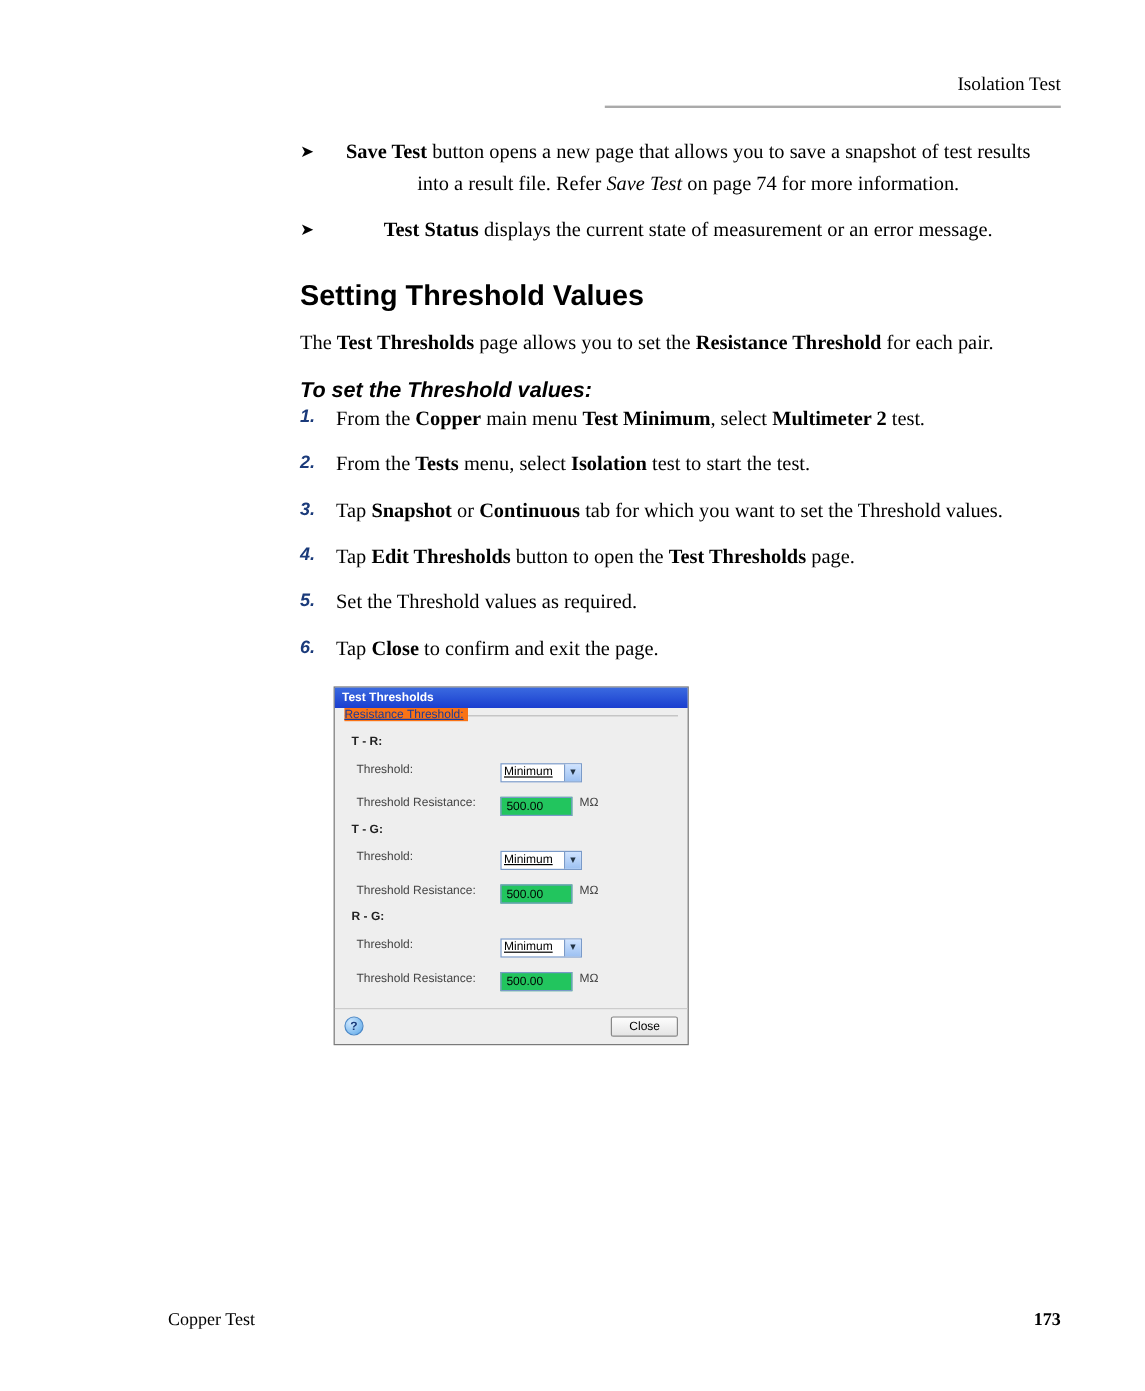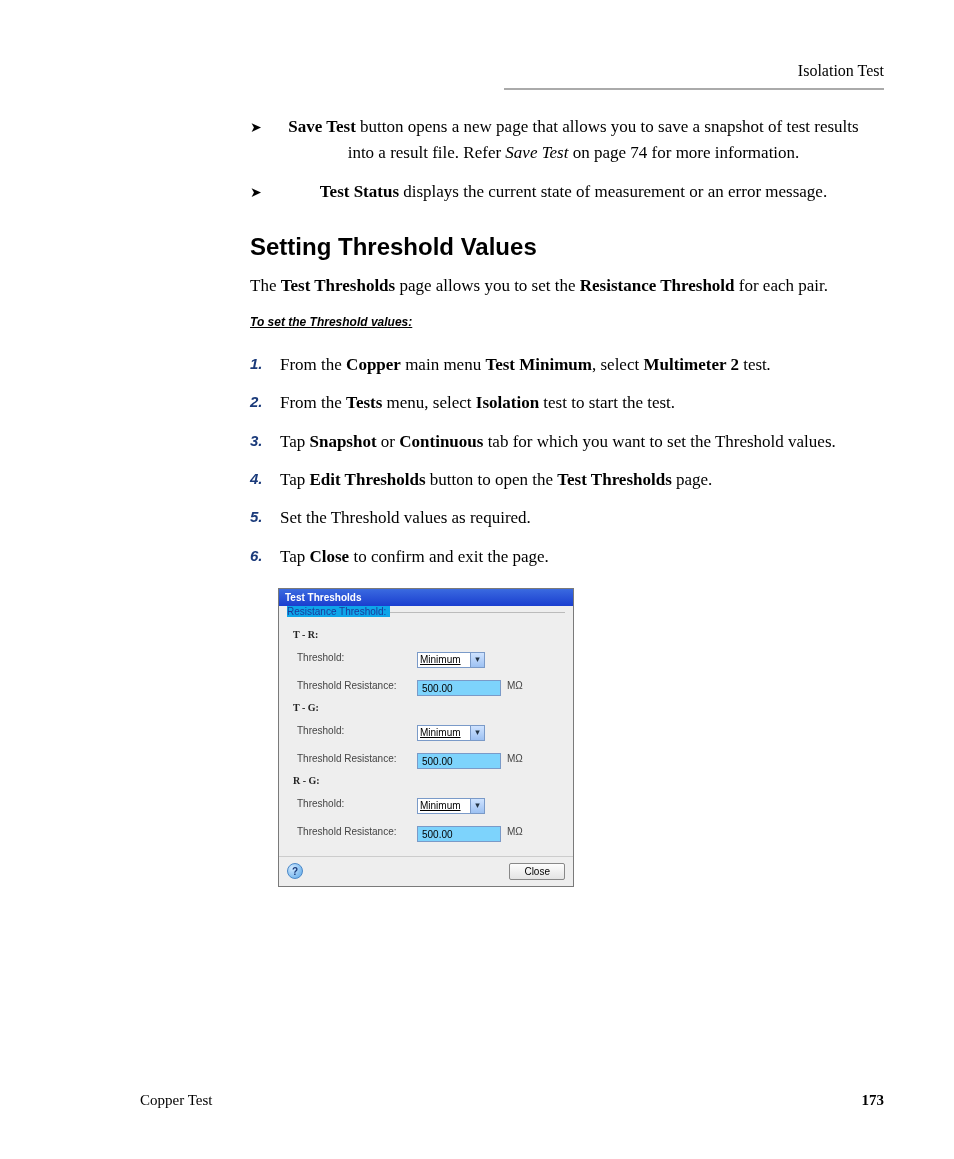--- a/index.html
+++ b/index.html
@@ -69,23 +69,22 @@
   }
   .para {
     font-size: 17px;
     line-height: 1.55;
     margin: 0 0 16px 0;
   }
   .subtitle {
     font-family: Verdana, Arial, sans-serif;
     font-weight: bold;
     font-style: italic;
-    font-size: 12px;
-    margin: 4px 0 23px 0;
-    text-decoration: underline;
+    font-size: 18px;
+    margin: 4px 0 0 0;
   }
   ol.steps {
     margin: 0;
     padding: 0;
     list-style: none;
     counter-reset: step;
   }
   ol.steps li {
     counter-increment: step;
     position: relative;
@@ -127,31 +126,31 @@
   .fieldset {
     margin: 6px 8px 4px 8px;
     position: relative;
     border-top: 1px solid #bbb;
     padding: 10px 4px 4px 4px;
   }
   .legend {
     position: absolute;
     top: -7px;
     left: 0;
-    background: #0ea5e9;
+    background: #f97316;
     padding: 0 4px 0 0;
     color: #1a3a9a;
     font-size: 10px;
+    text-decoration: underline;
   }
   .grp-label {
     font-weight: bold;
     color: #222;
     margin: 6px 0 6px 2px;
     font-size: 10px;
-    font-family: Liberation Serif, serif;
   }
   .row {
     display: flex;
     margin: 12px 0 6px 6px;
   }
   .row-label {
     width: 120px;
     color: #444;
     font-size: 10px;
   }
@@ -174,23 +173,23 @@
     border-left: 1px solid #7a9ac8;
     text-align: center;
     line-height: 13px;
     font-size: 9px;
     color: #234;
     position: absolute;
     right: 0; top: 0;
   }
   .txt {
     border: 1px solid #7a9ac8;
-    background: #7dd3fc;
+    background: #22c55e;
     height: 16px;
-    width: 84px;
+    width: 60px;
     font-size: 10px;
     padding: 0 4px;
     line-height: 15px;
   }
   .unit { margin-left: 6px; color: #444; font-size: 10px; }
   .dlg-bottom {
     display: flex;
     justify-content: space-between;
     align-items: center;
     padding: 6px 8px;

